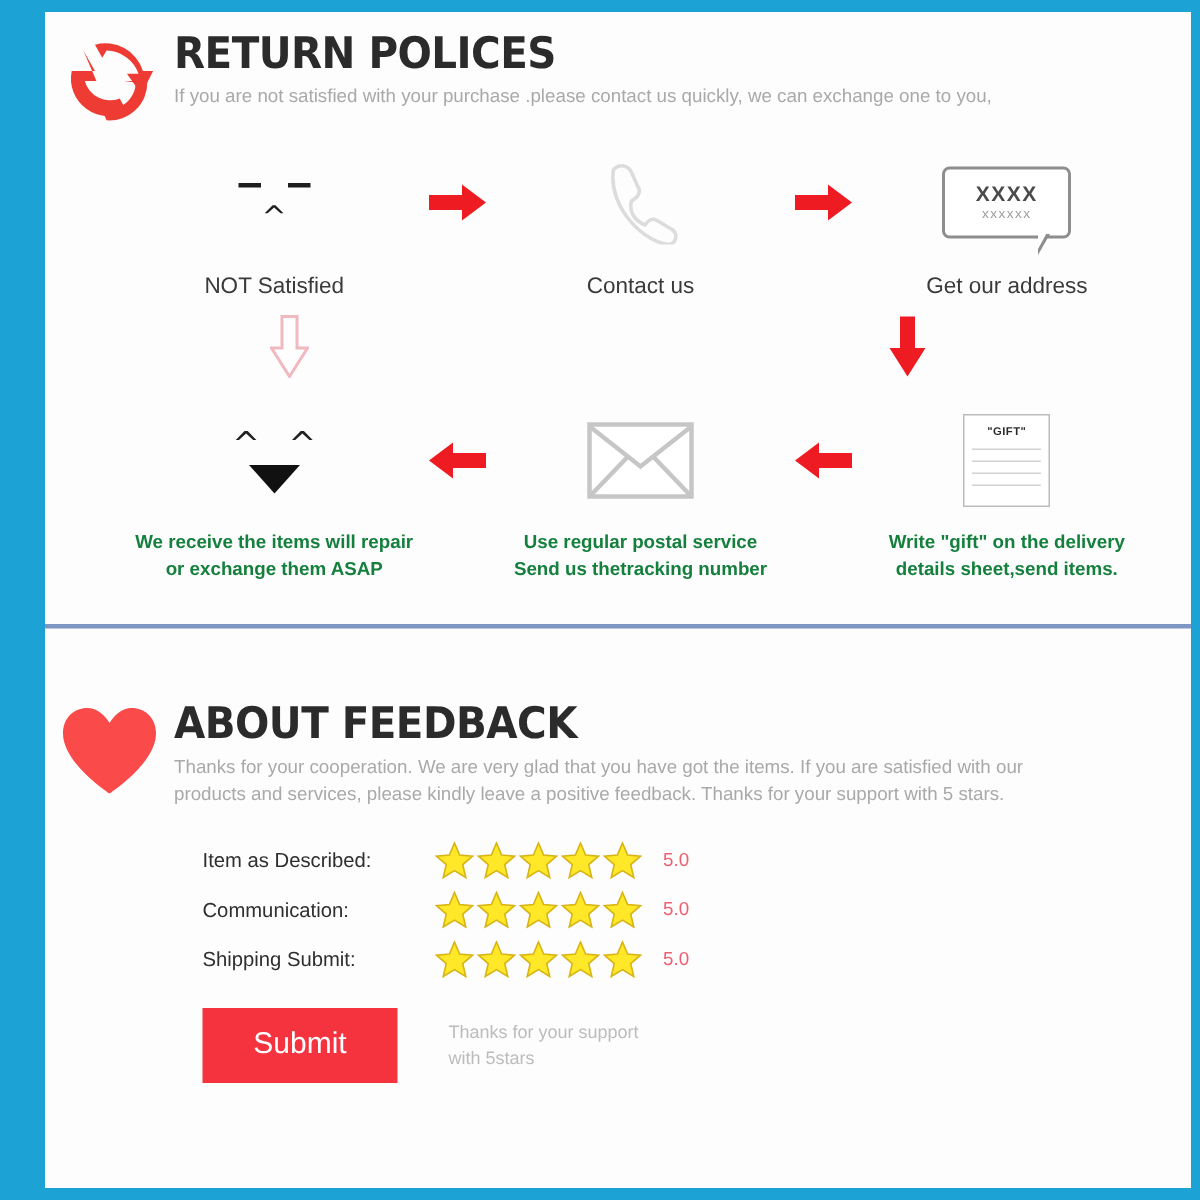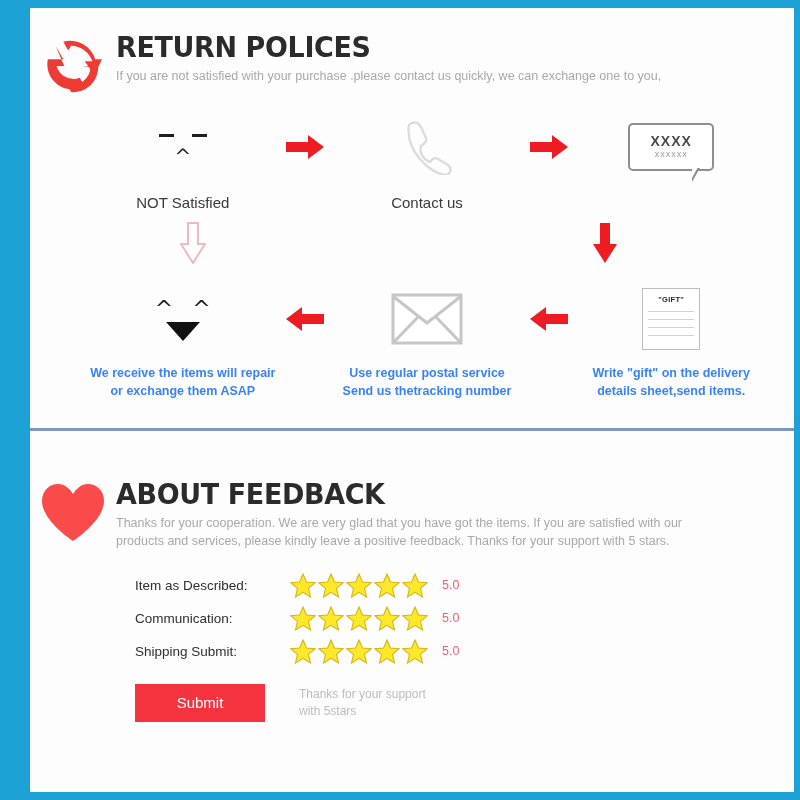--- a/index.html
+++ b/index.html
@@ -94,21 +94,21 @@
   .flow-label {
     margin-top: 14px;
     font-size: 15px;
     color: #3a3a3a;
     line-height: 1.45;
   }
 
   .flow-row.row2 .flow-label {
     font-size: 12.5px;
     font-weight: bold;
-    color: #3b82f6;
+    color: #15803d;
   }
 
   .flow-arrow {
     width: 60px;
     height: 62px;
     display: flex;
     align-items: center;
     justify-content: center;
   }
 
@@ -289,46 +289,46 @@
   
   .submit-row {
     display: flex;
     align-items: center;
     padding-left: 105px;
     margin-top: 16px;
   }
 
   .submit-btn {
     width: 130px;
-    height: 38px;
+    height: 50px;
     background: #f5333f;
     color: #ffffff;
     border: none;
     font-family: "Liberation Sans", sans-serif;
-    font-size: 15px;
+    font-size: 20px;
     cursor: pointer;
     display: flex;
     align-items: center;
     justify-content: center;
   }
 
   .submit-note {
     margin-left: 34px;
     font-size: 12px;
     line-height: 1.45;
     color: #bcbcbc;
   }
 </style>
 </head>
 <body>
 
 <div class="page-frame">
   <div class="page-inner">
 
-    <div class="section" style="padding-top:24px;">
+    <div class="section" style="padding-top:12px;">
       <div class="section-head">
         <div class="head-icon">
           <svg class="return-icon" viewBox="0 0 64 64">
             <path d="M32 8 A24 24 0 0 1 54 24 L46 24 L56 38 L64 22 L57 22 A27 27 0 0 0 24 4 L29 13 Z" fill="#ee3b33" transform="translate(-2,2)"></path>
             <path d="M14 10 L22 24 L6 24 A26 26 0 0 0 44 52 L39 43 A18 18 0 0 1 15 31 L23 31 Z" fill="#ee3b33"></path>
             <path d="M50 32 A18 18 0 0 1 26 49 L30 58 A26 26 0 0 0 58 31 L42 31 Z" fill="#ee3b33"></path>
           </svg>
         </div>
         <div class="head-text">
           <div class="sec-title">RETURN POLICES</div>
@@ -374,20 +374,21 @@
           </div>
 
           <div class="flow-cell">
             <div class="flow-art">
               <div class="bubble">
                 <div class="l1">XXXX</div>
                 <div class="l2">xxxxxx</div>
                 <span class="tail"></span>
               </div>
             </div>
+            <div class="flow-label">Get our address</div>
           </div>
 
         </div>
       </div>
 
       <div class="mid-arrows">
         <div class="slotA">
           <svg class="arrow-down" viewBox="0 0 26 42">
             <path d="M8 1 L18 1 L18 22 L25 22 L13 41 L1 22 L8 22 Z" fill="#ffffff" stroke="#f0b9c0" stroke-width="2"></path>
           </svg>

